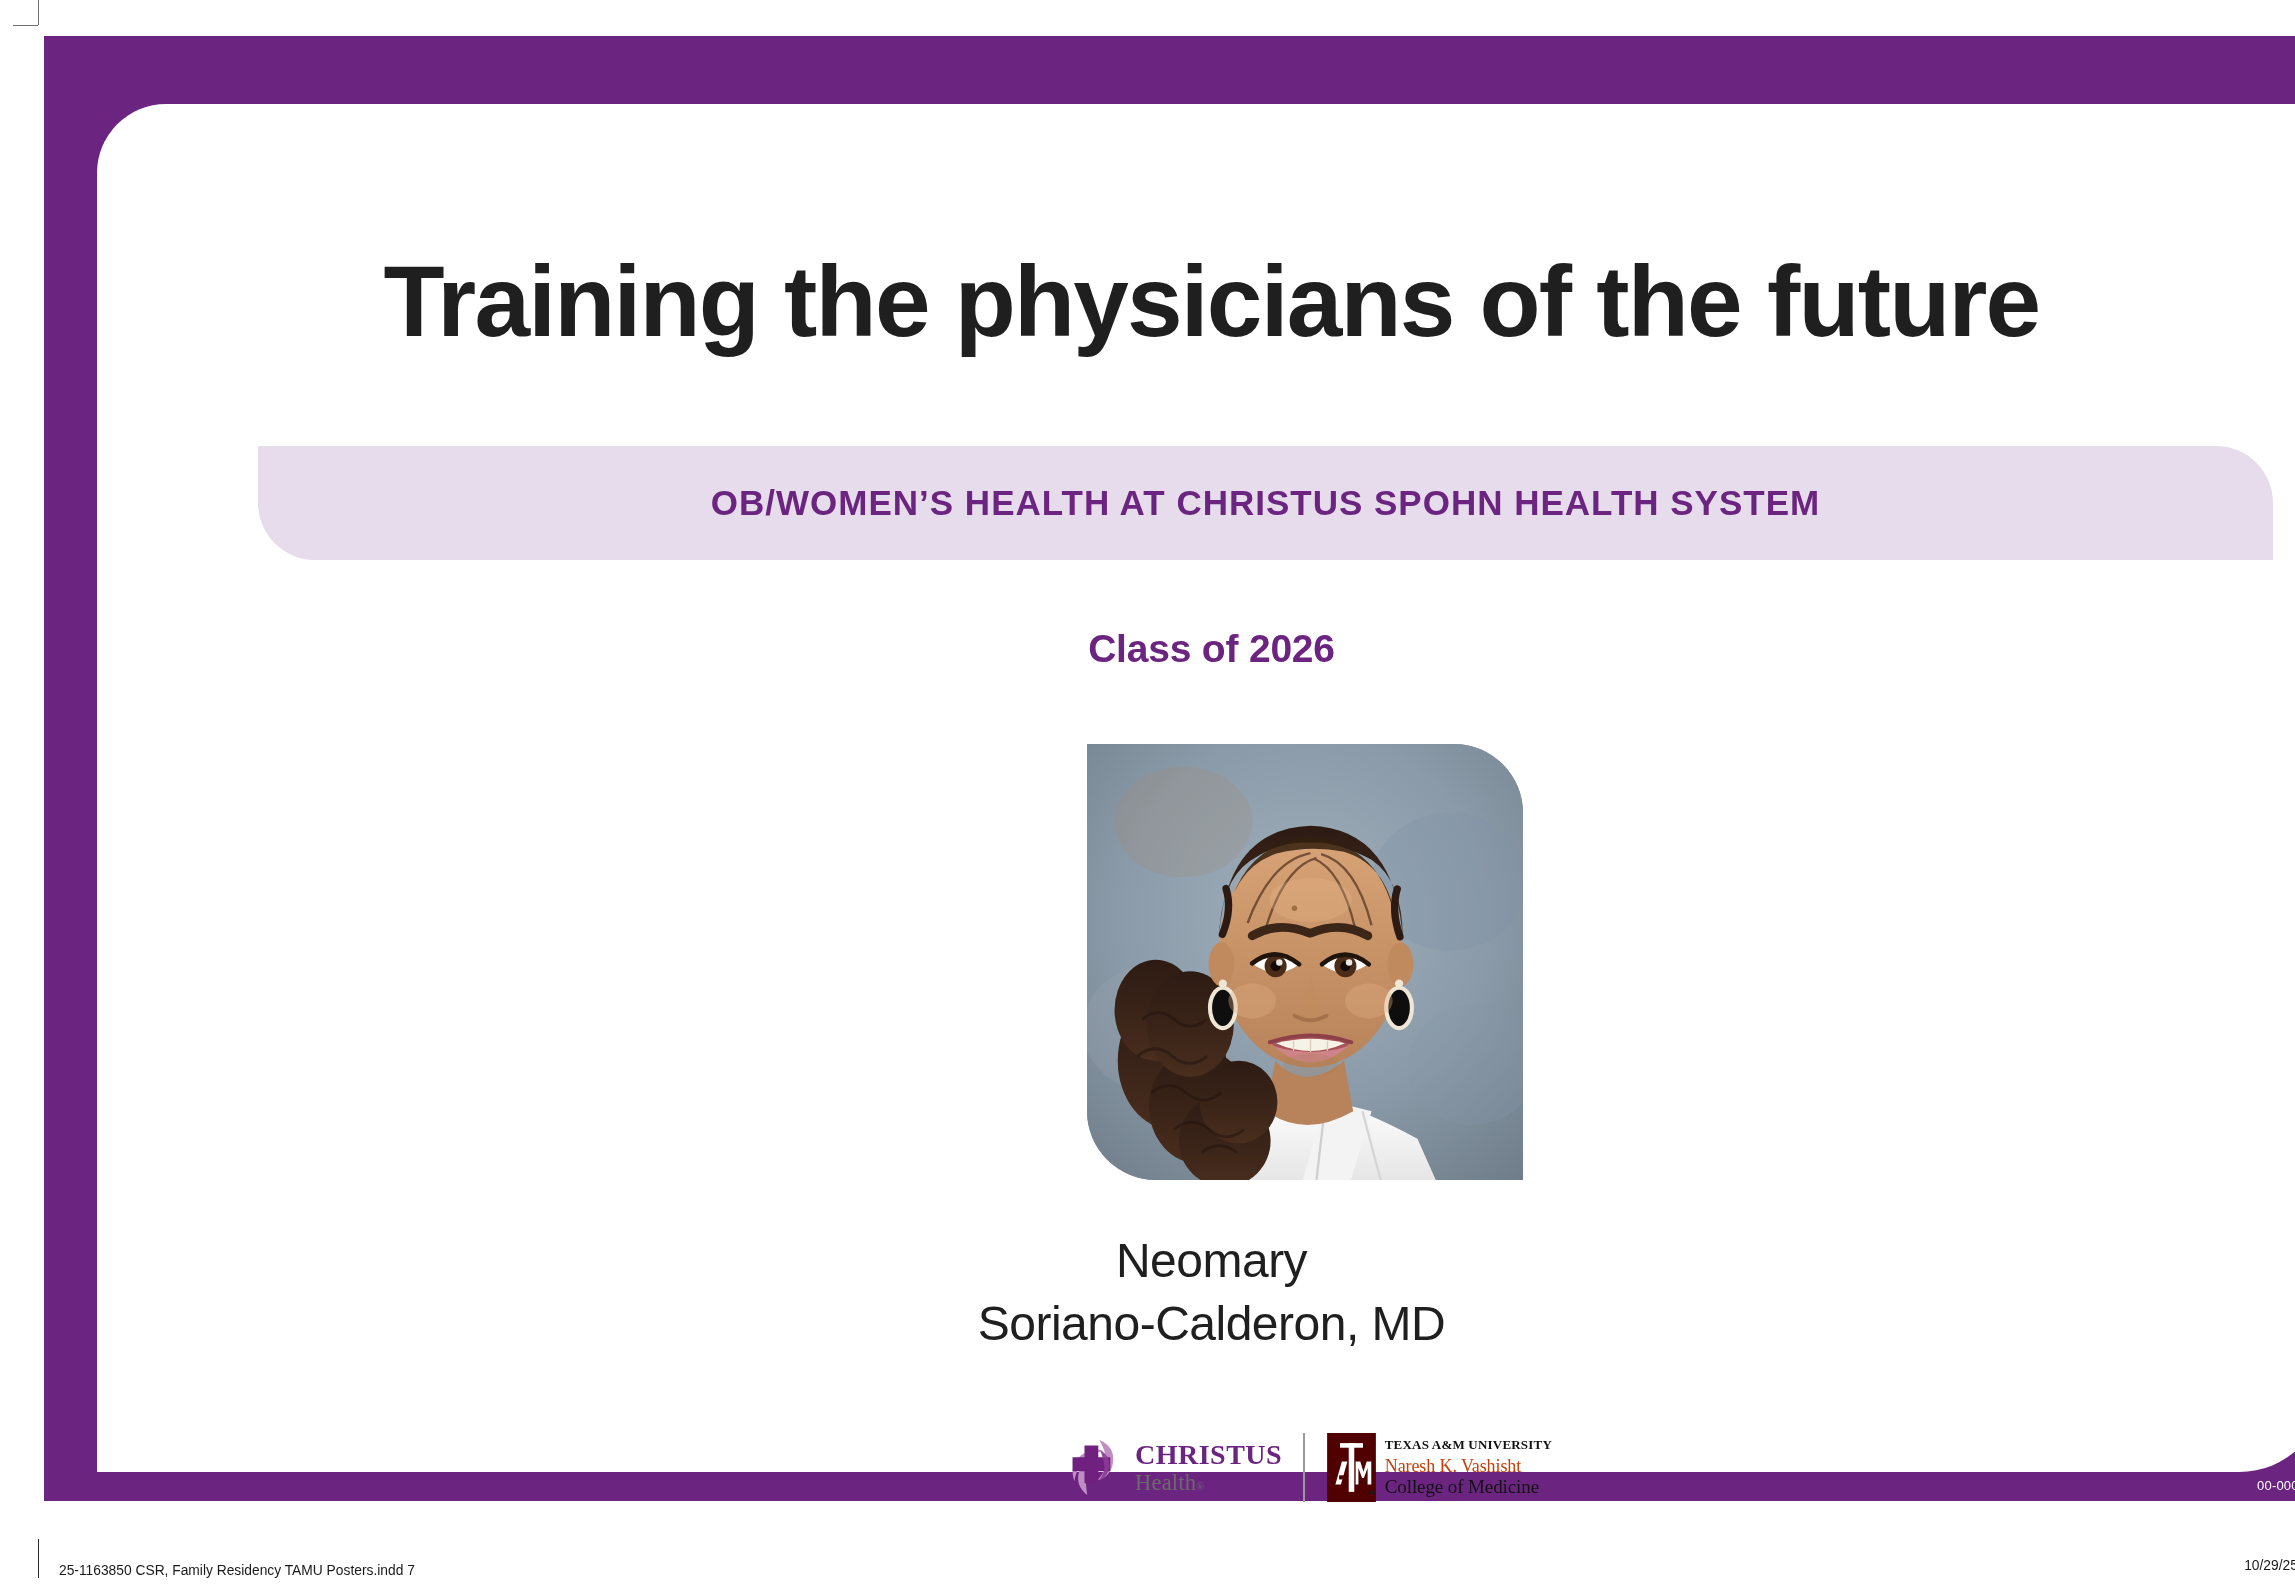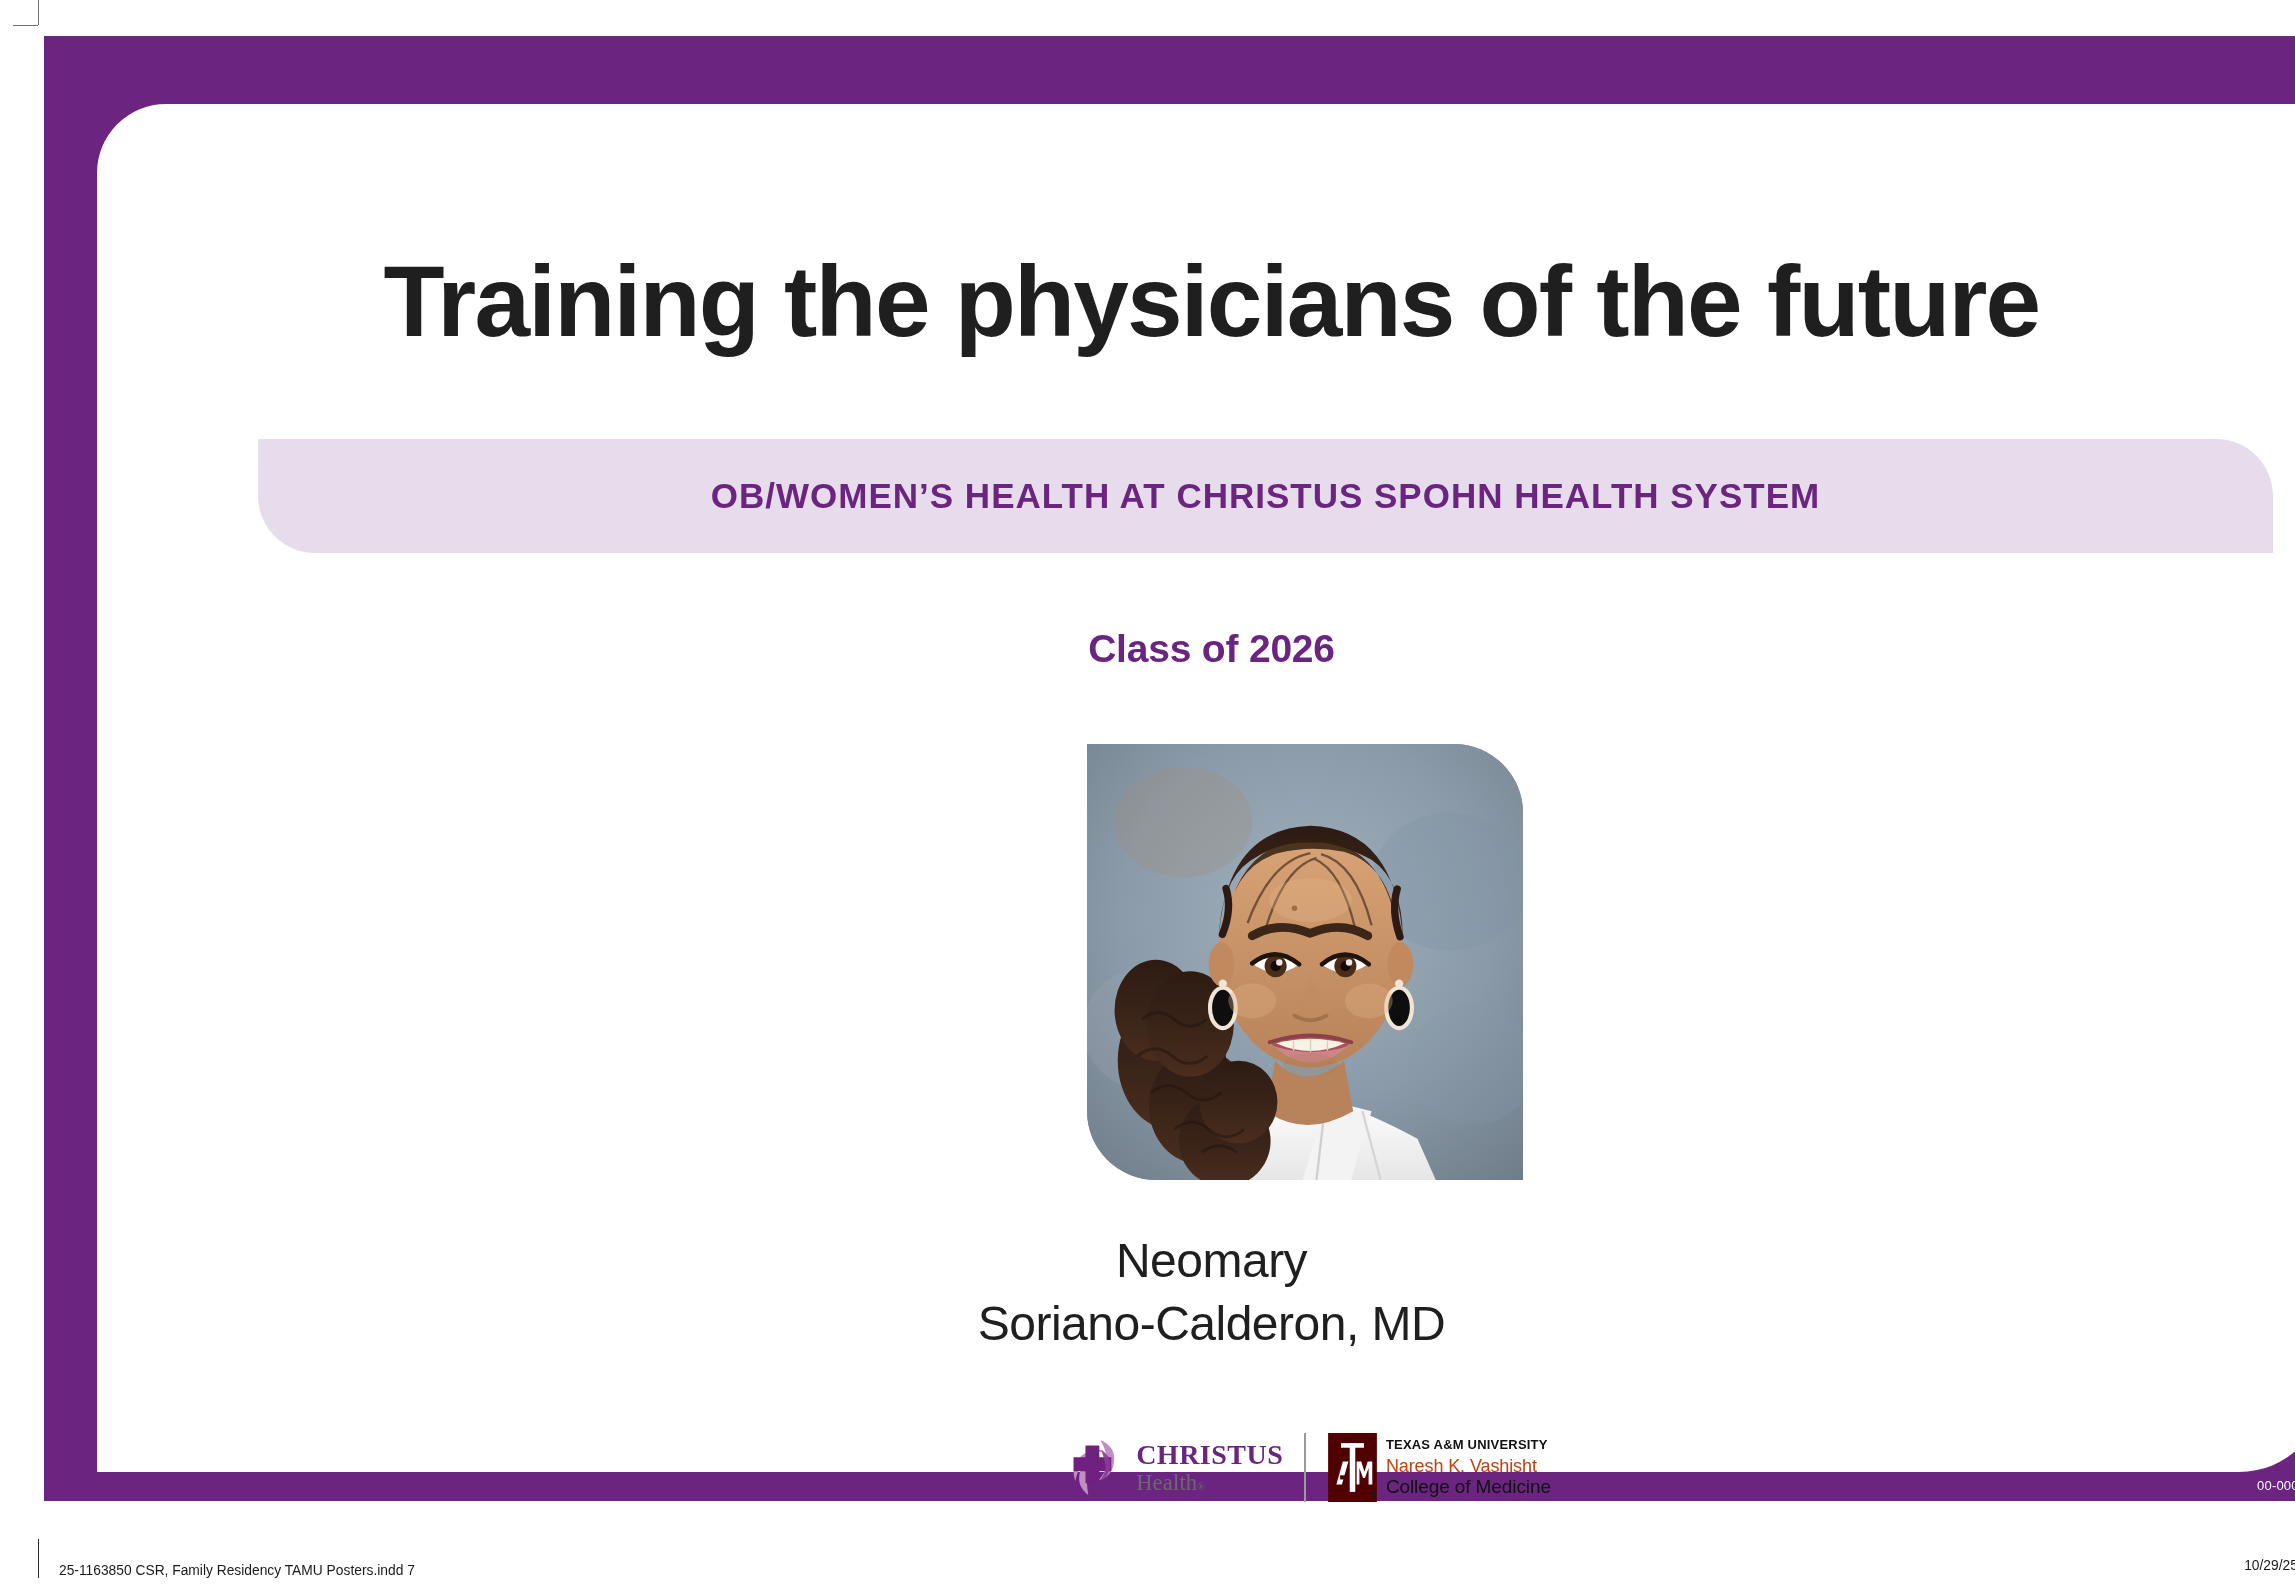--- a/index.html
+++ b/index.html
@@ -61,21 +61,21 @@
     letter-spacing: -1.8px;
     color: #1f1f1f;
     line-height: 1.05;
     white-space: nowrap;
   }
 
   
   .subtitle-banner {
     position: absolute;
     left: 161px;
-    top: 335px;
+    top: 342px;
     width: 2015px;
     height: 114px;
     background: #e7dcec;
     border-radius: 0 57px 0 57px;
     display: flex;
     align-items: center;
     justify-content: center;
   }
   .subtitle-text {
     font-size: 35px;
@@ -170,21 +170,21 @@
     flex: none;
   }
 
   .tamu-logo {
     display: flex;
     align-items: center;
     gap: 9.2px;
     padding-left: 22px;
   }
   .tamu-mark { width: 49px; height: 69px; display: block; }
-  .tamu-words { display: flex; flex-direction: column; line-height: 1.12; }
+  .tamu-words { display: flex; flex-direction: column; line-height: 1.12; font-family: Liberation Serif, serif; }
   .tamu-univ {
     font-size: 13px;
     font-weight: 700;
     color: #111111;
     letter-spacing: 0.2px;
     margin-bottom: 3.2px;
   }
   .tamu-name {
     font-size: 18px;
     font-weight: 400;

